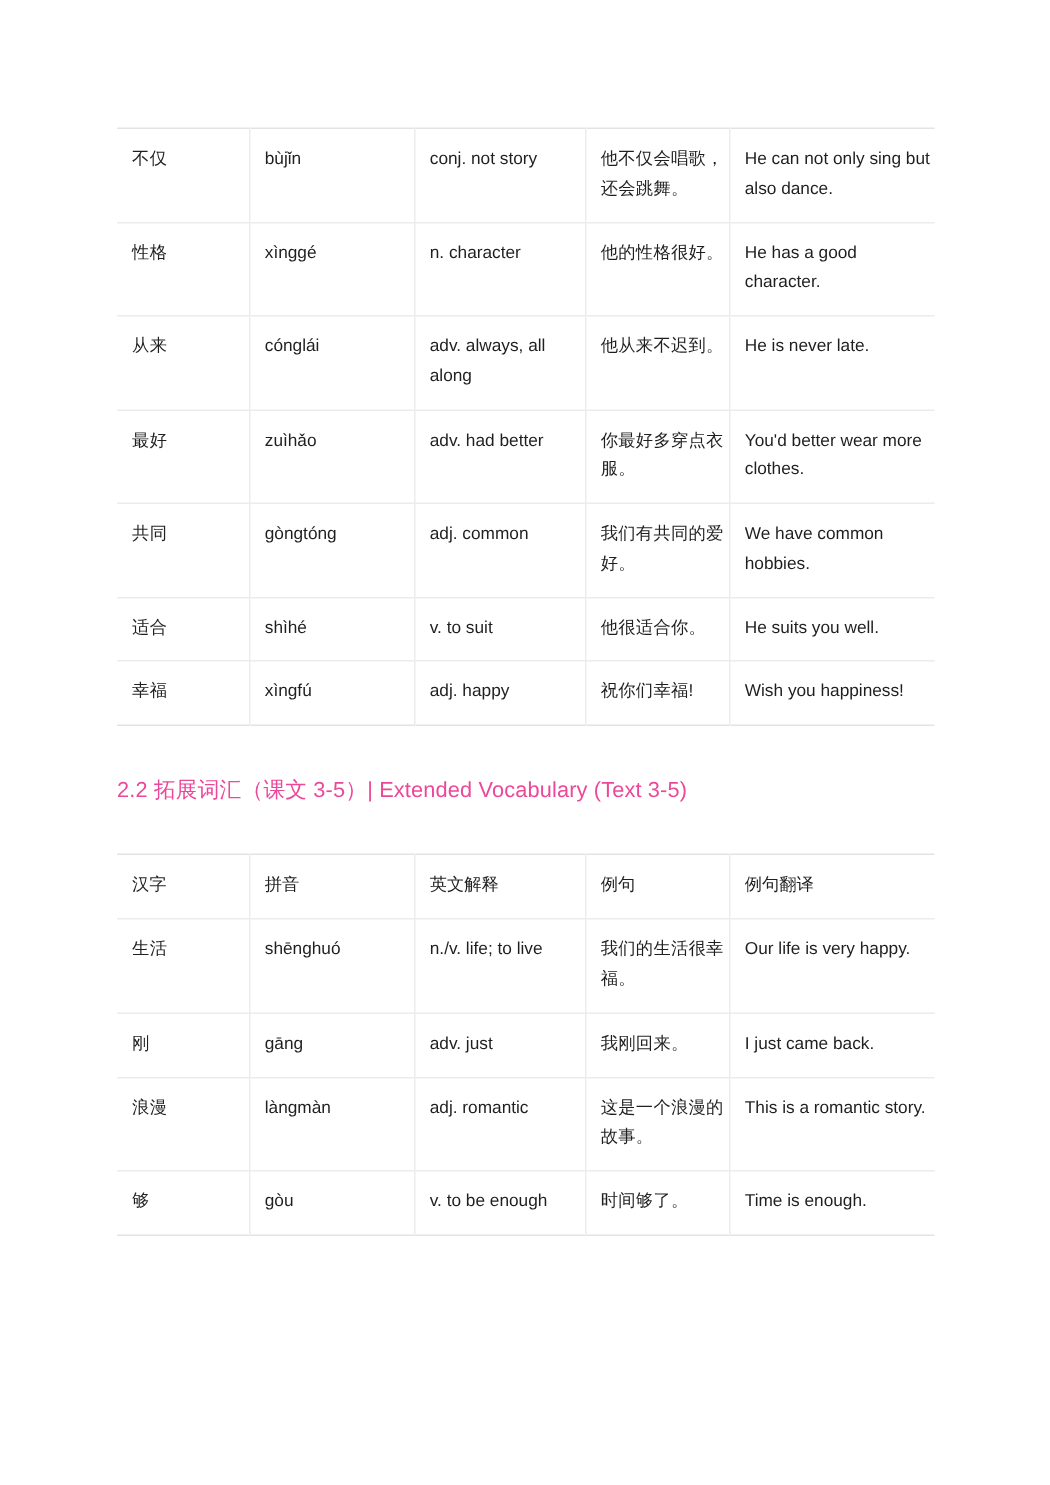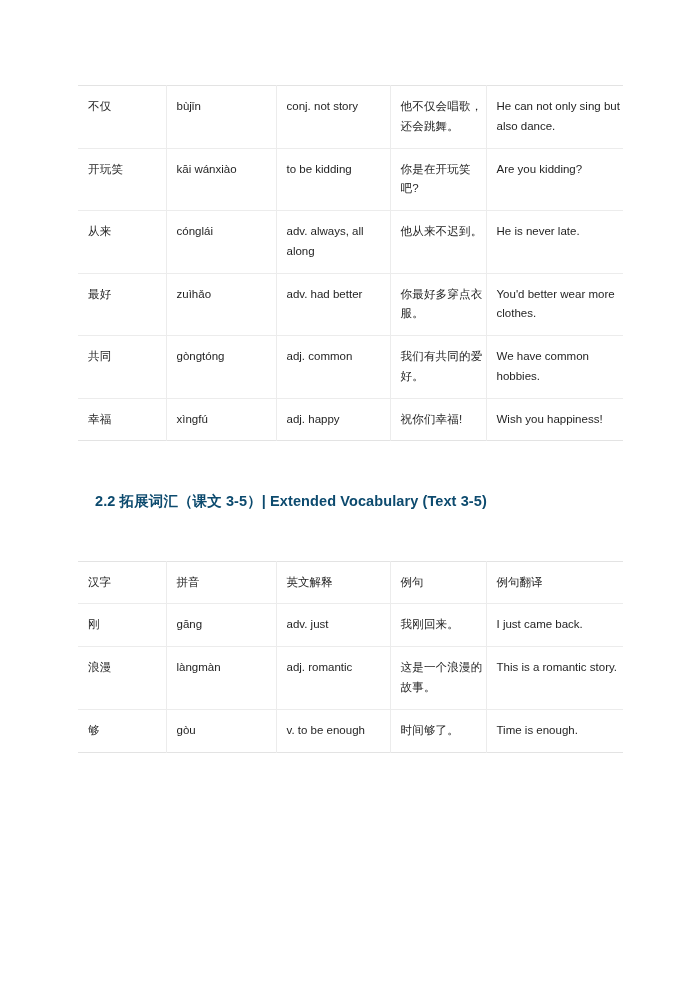--- a/index.html
+++ b/index.html
@@ -88,23 +88,23 @@
   th.col-head {
     font-size: 11.5px;
     color: #1f1f1f;
     padding-top: 12px;
     padding-bottom: 12px;
     margin-top: 16px;
   }
 
   h2.section-heading {
     font-size: 14.5px;
-    font-weight: bold;
-    color: #0c4a6e;
-    margin: 17px;
+    font-weight: normal;
+    color: #ec4899;
+    margin: 0;
     padding: 0;
     line-height: 1.4;
     letter-spacing: 0.1px;
   }
 
   .gap-after-table { height: 33px; }
   .gap-after-heading { height: 32px; }
 </style>
 </head>
 <body>
@@ -122,25 +122,25 @@
       </colgroup>
       <tbody>
           <tr>
             <td class="hanzi">不仅</td>
             <td class="pinyin">bùjǐn</td>
             <td class="definition">conj. not story</td>
             <td class="cn-sentence">他不仅会唱歌，还会跳舞。</td>
             <td class="translation">He can not only sing but also dance.</td>
           </tr>
           <tr>
-            <td class="hanzi">开玩笑</td>
-            <td class="pinyin">kāi wánxiào</td>
-            <td class="definition">to be kidding</td>
-            <td class="cn-sentence">你是在开玩笑吧?</td>
-            <td class="translation">Are you kidding?</td>
+            <td class="hanzi">性格</td>
+            <td class="pinyin">xìnggé</td>
+            <td class="definition">n. character</td>
+            <td class="cn-sentence">他的性格很好。</td>
+            <td class="translation">He has a good character.</td>
           </tr>
           <tr>
             <td class="hanzi">从来</td>
             <td class="pinyin">cónglái</td>
             <td class="definition">adv. always, all along</td>
             <td class="cn-sentence">他从来不迟到。</td>
             <td class="translation">He is never late.</td>
           </tr>
           <tr>
             <td class="hanzi">最好</td>
@@ -148,20 +148,27 @@
             <td class="definition">adv. had better</td>
             <td class="cn-sentence">你最好多穿点衣服。</td>
             <td class="translation">You'd better wear more clothes.</td>
           </tr>
           <tr>
             <td class="hanzi">共同</td>
             <td class="pinyin">gòngtóng</td>
             <td class="definition">adj. common</td>
             <td class="cn-sentence">我们有共同的爱好。</td>
             <td class="translation">We have common hobbies.</td>
+          </tr>
+          <tr>
+            <td class="hanzi">适合</td>
+            <td class="pinyin">shìhé</td>
+            <td class="definition">v. to suit</td>
+            <td class="cn-sentence">他很适合你。</td>
+            <td class="translation">He suits you well.</td>
           </tr>
           <tr>
             <td class="hanzi">幸福</td>
             <td class="pinyin">xìngfú</td>
             <td class="definition">adj. happy</td>
             <td class="cn-sentence">祝你们幸福!</td>
             <td class="translation">Wish you happiness!</td>
           </tr>
         </tbody>
     </table>
@@ -184,20 +191,27 @@
           <tr>
             <th class="col-head">汉字</th>
             <th class="col-head">拼音</th>
             <th class="col-head">英文解释</th>
             <th class="col-head">例句</th>
             <th class="col-head">例句翻译</th>
           </tr>
         </thead>
       <tbody>
           <tr>
+            <td class="hanzi">生活</td>
+            <td class="pinyin">shēnghuó</td>
+            <td class="definition">n./v. life; to live</td>
+            <td class="cn-sentence">我们的生活很幸福。</td>
+            <td class="translation">Our life is very happy.</td>
+          </tr>
+          <tr>
             <td class="hanzi">刚</td>
             <td class="pinyin">gāng</td>
             <td class="definition">adv. just</td>
             <td class="cn-sentence">我刚回来。</td>
             <td class="translation">I just came back.</td>
           </tr>
           <tr>
             <td class="hanzi">浪漫</td>
             <td class="pinyin">làngmàn</td>
             <td class="definition">adj. romantic</td>

